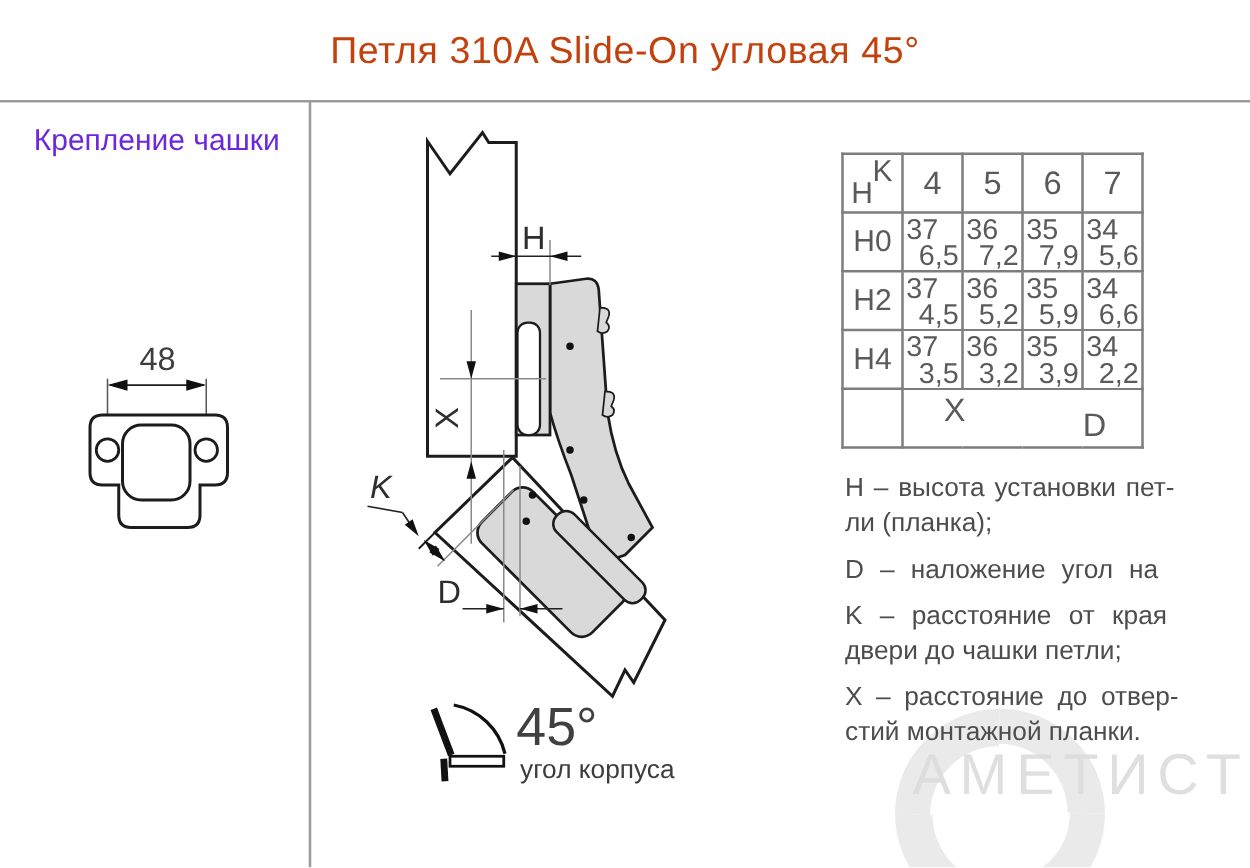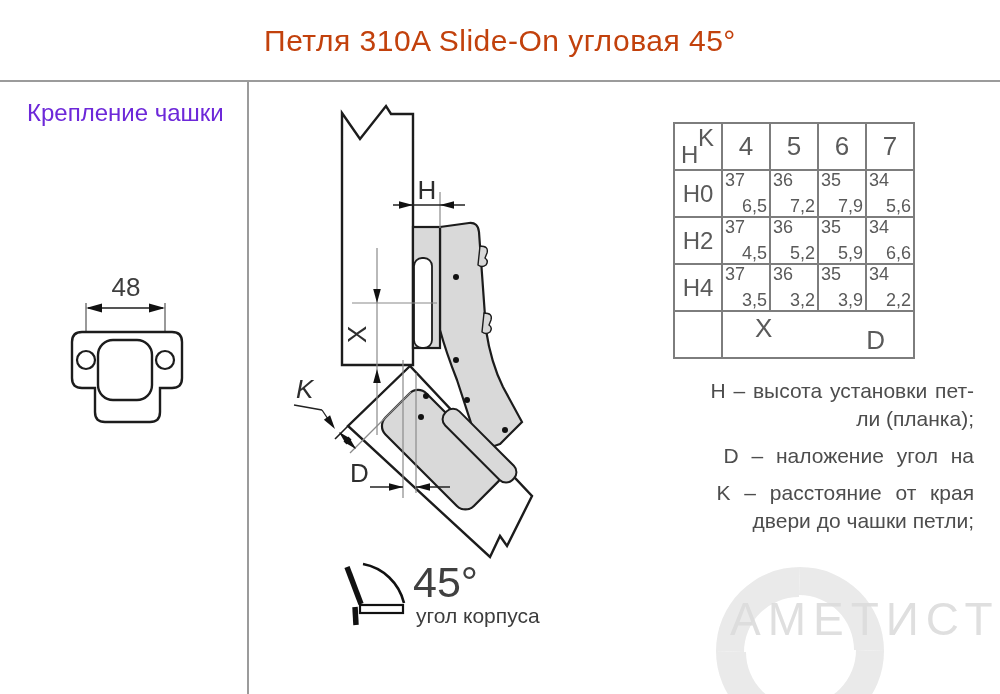--- a/index.html
+++ b/index.html
@@ -25,34 +25,34 @@
   table.spec { position:absolute; left:673px; top:122px; border-collapse:collapse;
                table-layout:fixed; font-size:24px; color:#5a5a5a; }
   table.spec td { border:2px solid #7d7d7d; width:48px; height:47px; padding:0;
                   text-align:center; vertical-align:middle; background:#fff; }
   td.corner { position:relative; width:49px;
     background:linear-gradient(to bottom right,#ececec 49.2%,#8f8f8f 49.2% 50.8%,#d4d4d4 50.8%); }
   td.corner .ck { position:absolute; top:0px; right:7px; font-size:24px; }
   td.corner .ch { position:absolute; bottom:0px; left:6px; font-size:24px; }
   td.khead { background:#d4d4d4; font-size:26px; }
   td.rhead { background:#ececec; font-size:24px; }
-  td.val { position:relative; font-size:18px;
+  td.val { position:relative; font-size:23px;
     background-image:linear-gradient(to top right,transparent 49.3%,#9a9a9a 49.3% 50.7%,transparent 50.7%); }
   td.val .a { position:absolute; top:0px; left:2px; line-height:1.05; }
   td.val .b { position:absolute; bottom:0px; right:2px; line-height:1.05; }
   td.blank { background:#ececec; }
   td.xd { position:relative; height:44px; font-size:26px;
     background-image:linear-gradient(to top right,transparent 49.5%,#9a9a9a 49.5% 50.5%,transparent 50.5%); }
   td.xd .fx { position:absolute; top:1px;  left:32px; }
   td.xd .fd { position:absolute; bottom:1px; right:28px; }
 
   
   .legend { position:absolute; left:676px; top:377px; width:298px;
             font-size:21px; line-height:28px; color:#4d4d4d; }
-  .legend .para { margin-bottom:9px;text-align:right; }
+  .legend .para { margin-bottom:9px; }
   .ws2 { word-spacing:2px; } .ws5 { word-spacing:5px; }
   .ws7 { word-spacing:7px; } .ws8 { word-spacing:8px; }
 
   .watermark { position:absolute; left:660px; top:545px; width:340px; height:149px; pointer-events:none; }
 </style>
 </head>
 <body>
 
 <div class="page">
 
@@ -240,15 +240,19 @@
       <div class="ws2">H – высота установки пет-</div>
       <div>ли (планка);</div>
     </div>
     <div class="para">
       <div class="ws7">D – наложение угол на</div>
     </div>
     <div class="para">
       <div class="ws8">K – расстояние от края</div>
       <div>двери до чашки петли;</div>
     </div>
+    <div class="para">
+      <div class="ws5">X – расстояние до отвер-</div>
+      <div>стий монтажной планки.</div>
+    </div>
   </div>
 
 </div>
 
 </body></html>

